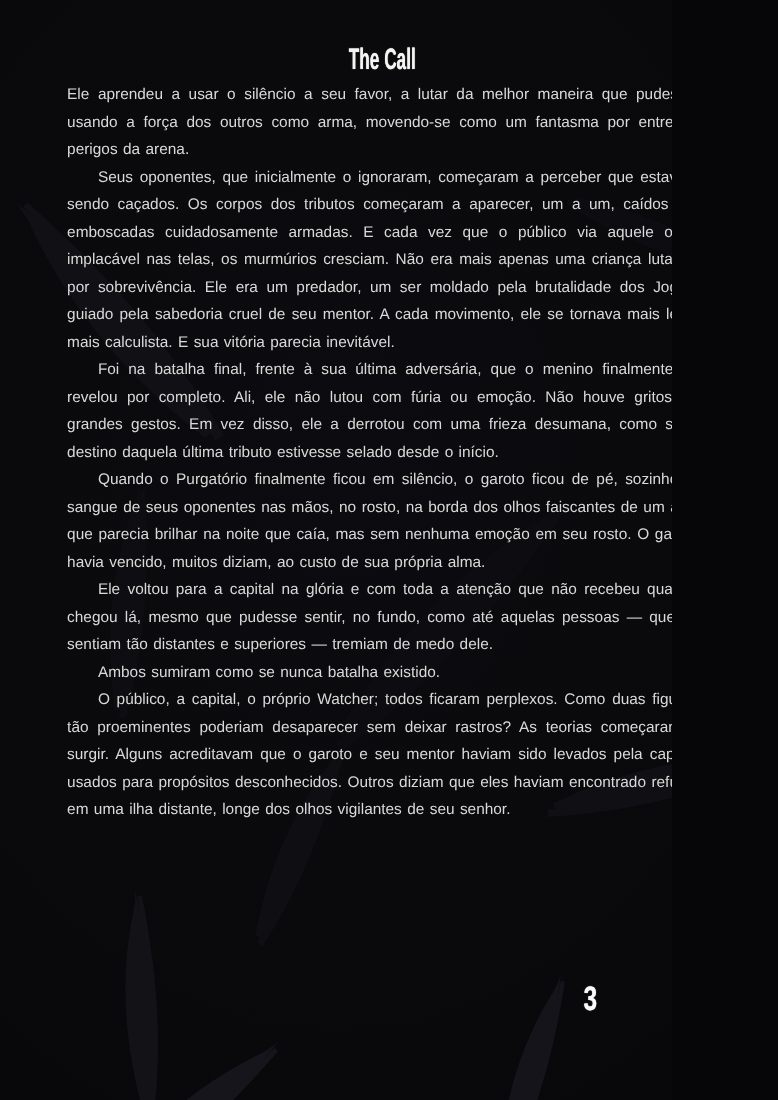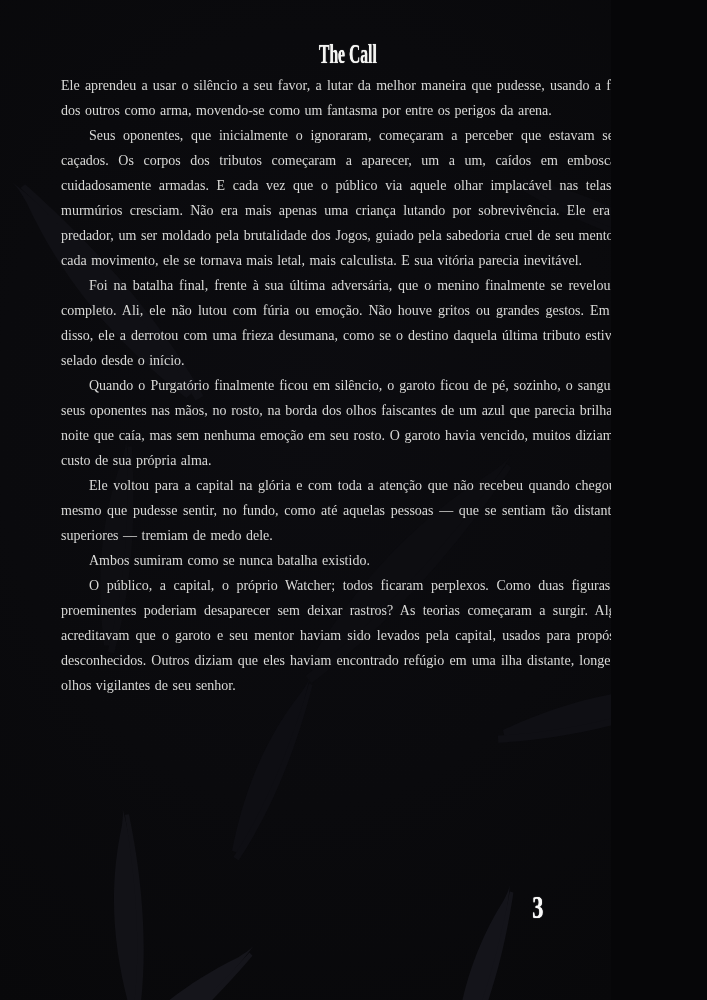--- a/index.html
+++ b/index.html
@@ -6,21 +6,21 @@
     margin: 0;
     padding: 0;
     background: #060608;
   }
   .page {
     position: relative;
     width: 611px;
     height: 1000px;
     overflow: hidden;
     background: radial-gradient(ellipse 560px 700px at 50% 42%, #0c0c10 0%, #0a0a0d 55%, #08080a 100%);
-    font-family: Liberation Serif, serif;
+    font-family: Liberation Sans, sans-serif;
   }
   .feather-layer {
     position: absolute;
     inset: 0;
     z-index: 0;
     pointer-events: none;
   }
   .content {
     position: absolute;
     left: 61px;

